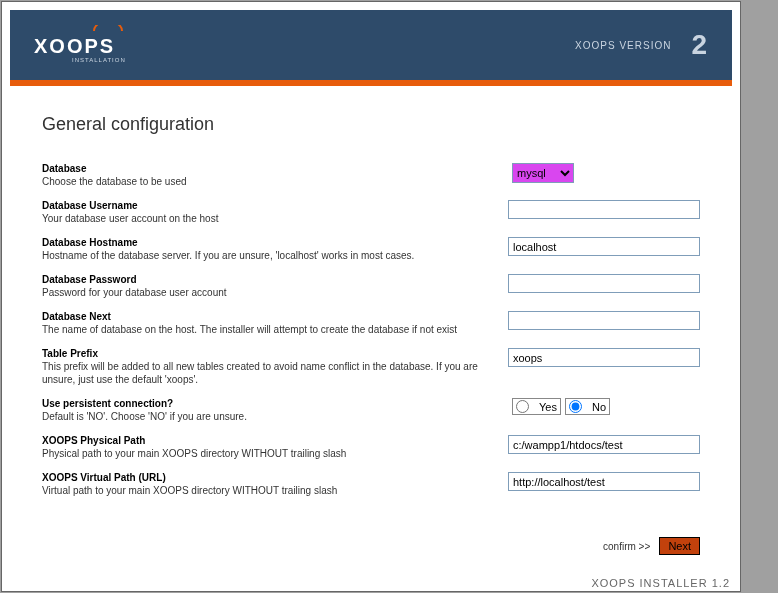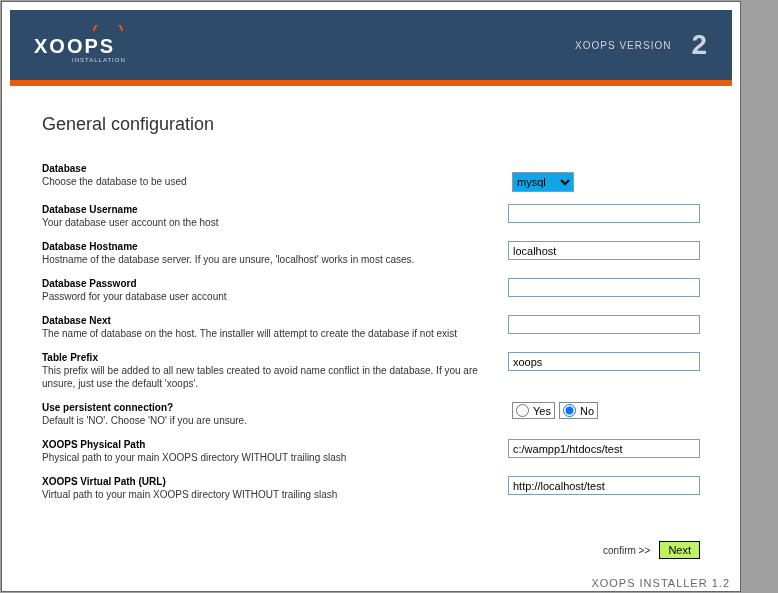--- a/index.html
+++ b/index.html
@@ -12,27 +12,27 @@
 .version-num { font-size: 28px; font-weight: bold; color: #c9d4e0; font-family: Arial, sans-serif; }
 .header-bottom { height: 6px; background: #e75c0c; margin: 0 8px; }
 .content { padding: 28px 40px 10px 40px; }
 h1 { font-size: 18px; font-weight: normal; color: #333; margin-bottom: 28px; }
 .form-row { display: flex; margin-bottom: 12px; align-items: flex-start; }
 .form-label { width: 470px; padding-right: 20px; }
 .field-title { font-weight: bold; font-size: 10px; color: #000; }
 .field-desc { font-size: 10px; color: #333; margin-top: 1px; line-height: 1.3; }
 .form-input { flex: 1; }
 .form-input input[type="text"], .form-input input[type="password"] { width: 192px; height: 19px; border: 1px solid #7f9db9; padding: 1px 4px; font-size: 11px; font-family: inherit; }
-.form-input select { width: 62px; height: 20px; border: 1px solid #7f9db9; font-size: 11px; background: #0ea5e9; margin-top: 9px; }
+.form-input select { width: 62px; height: 20px; border: 1px solid #7f9db9; font-size: 11px; background: #d946ef; }
 .radio-group { display: flex; gap: 4px; align-items: center; }
-.radio-box { border: 1px solid #888; padding: 1px 3px; display: inline-flex; align-items: center; gap: 4px; }
+.radio-box { border: 1px solid #888; padding: 1px 3px; display: inline-flex; align-items: center; gap: 10px; }
 .radio-box input { margin: 0; }
 .footer-actions { text-align: right; padding: 18px 40px 0 0; }
 .confirm-text { font-size: 10px; color: #333; margin-right: 6px; }
-.next-btn { border: 1px solid #000; background: #bef264; padding: 2px 8px; font-size: 11px; cursor: pointer; font-family: inherit; }
+.next-btn { border: 1px solid #000; background: #c2410c; padding: 2px 8px; font-size: 11px; cursor: pointer; font-family: inherit; }
 .installer-footer { position: absolute; bottom: 2px; right: 10px; font-size: 11px; color: #666; letter-spacing: 1px; }
 </style>
 </head>
 <body>
 
 <div class="frame">
   <div class="header">
     <div class="logo">
       <svg width="110" height="40" viewBox="0 0 110 40">
         <path d="M 60 6 A 14 10 0 0 1 88 6" stroke="#e75c0c" stroke-width="2" fill="none"></path>

